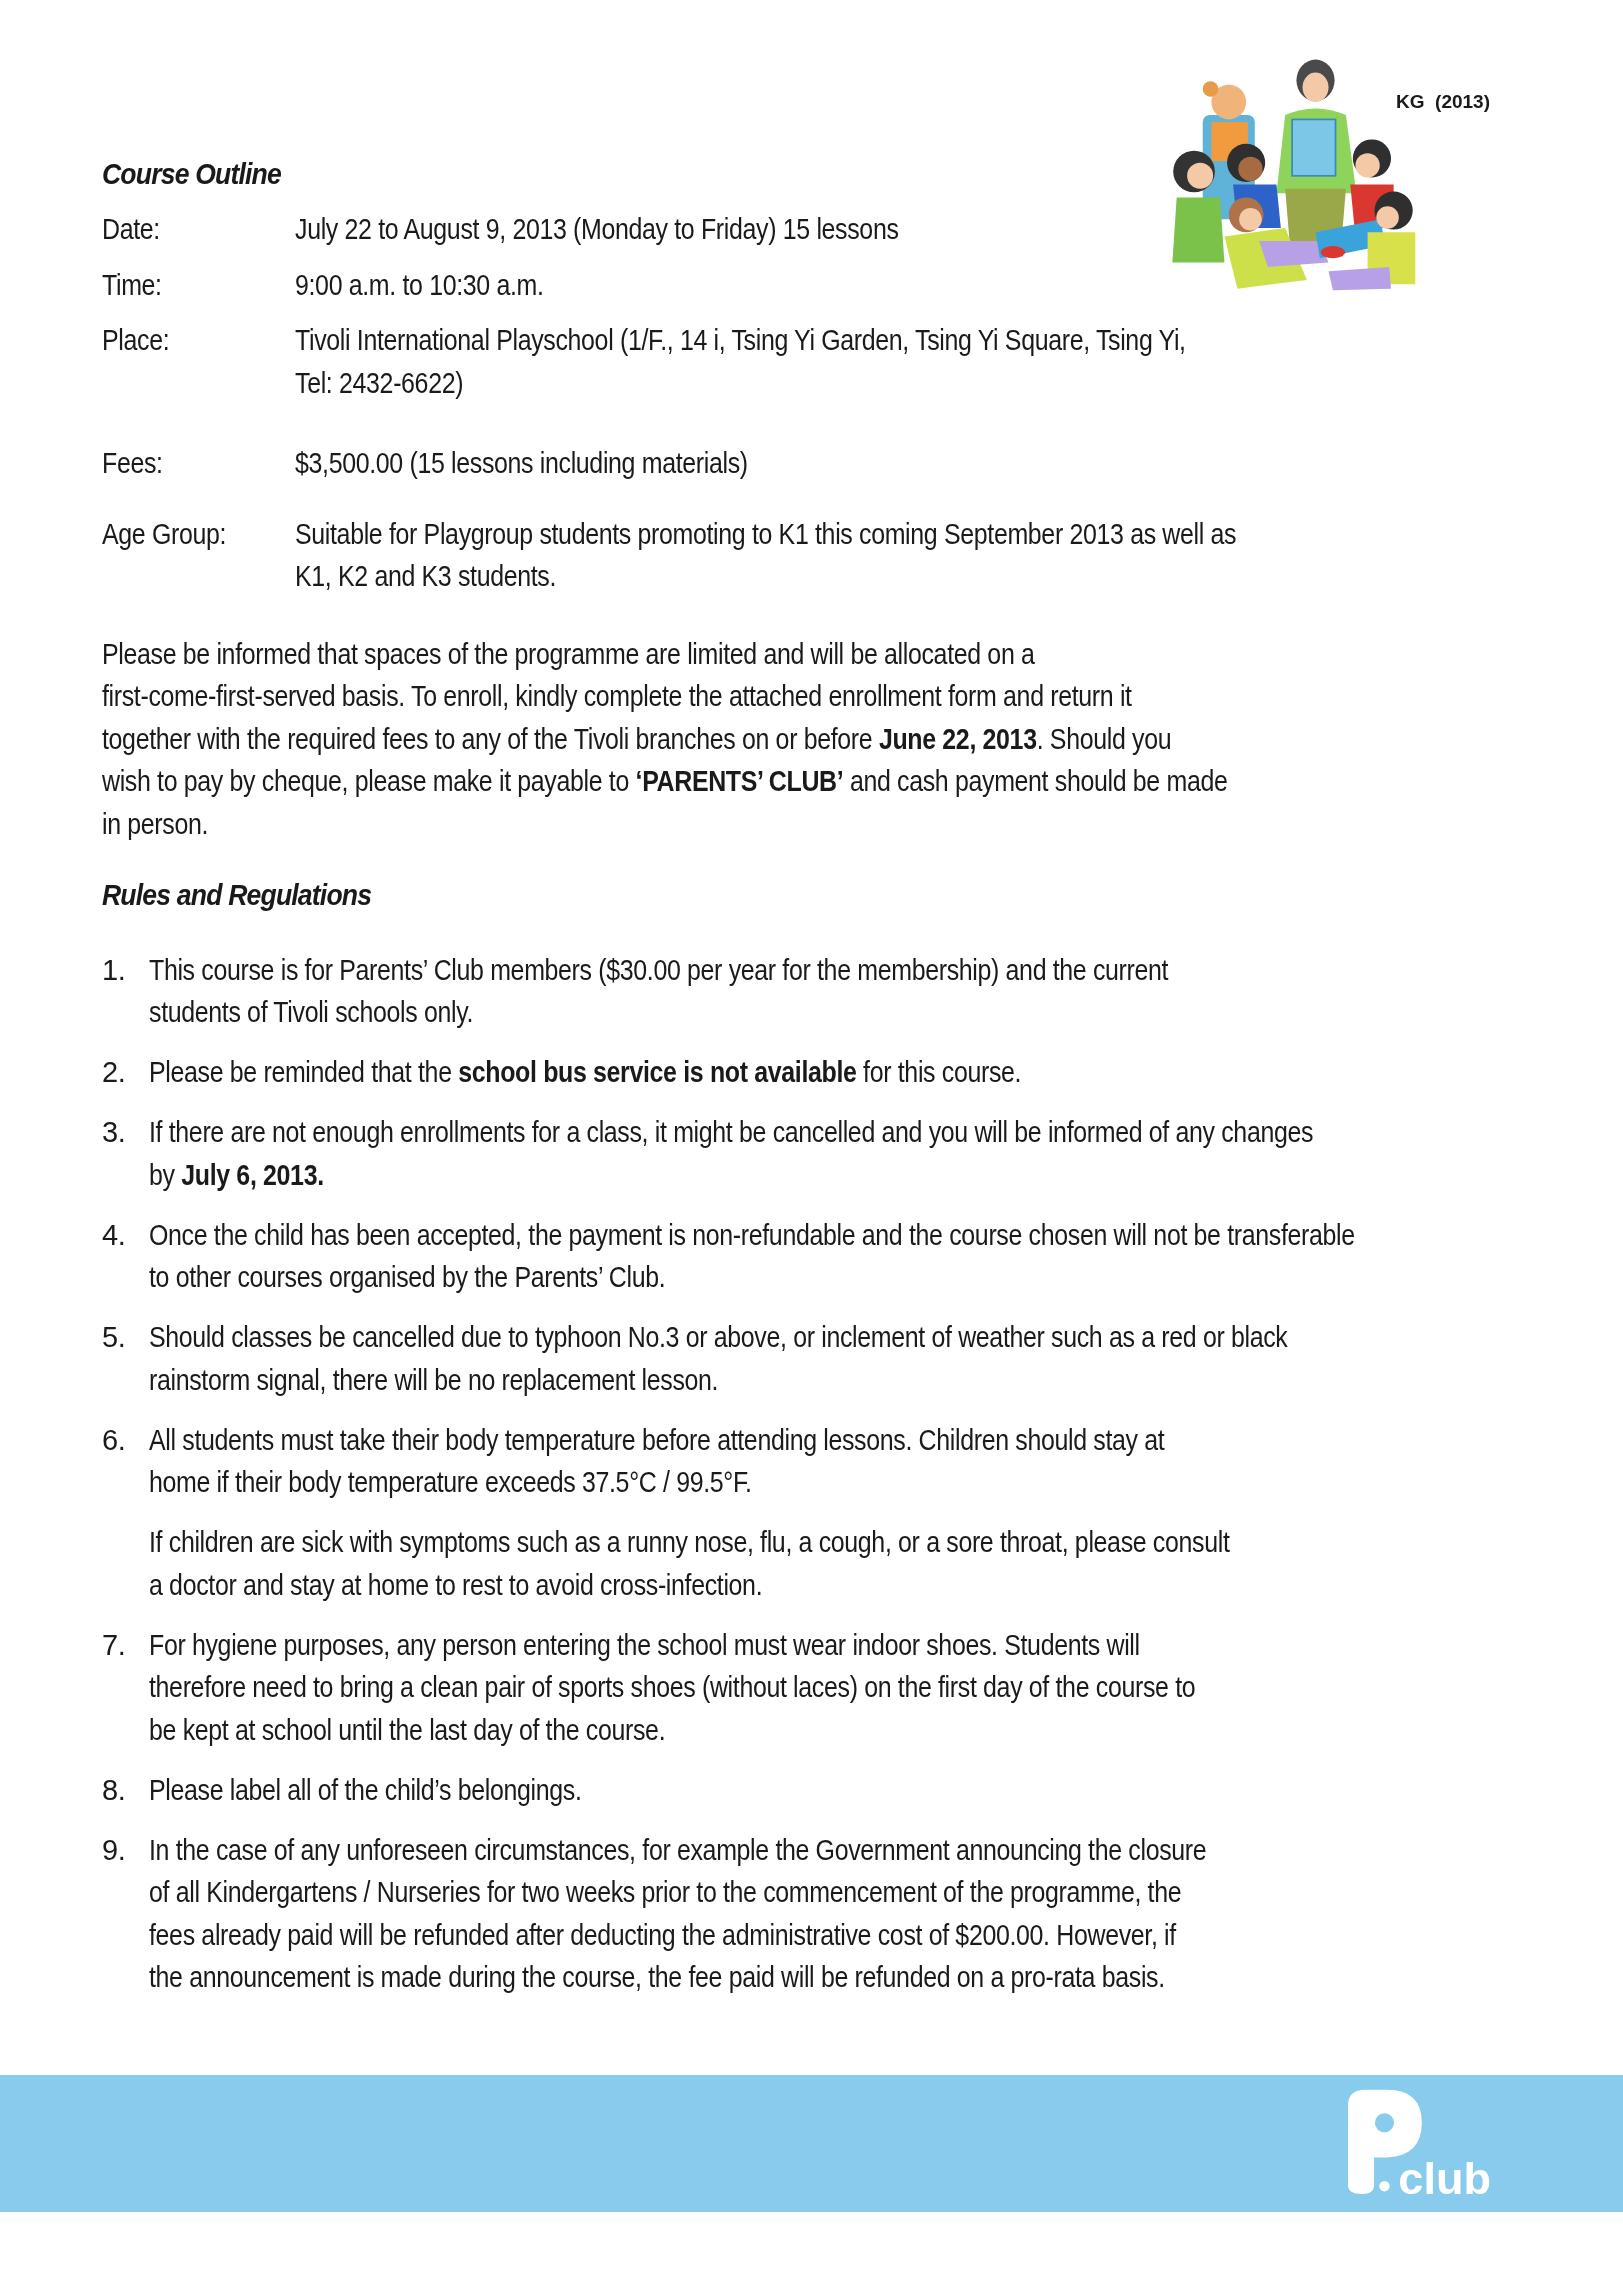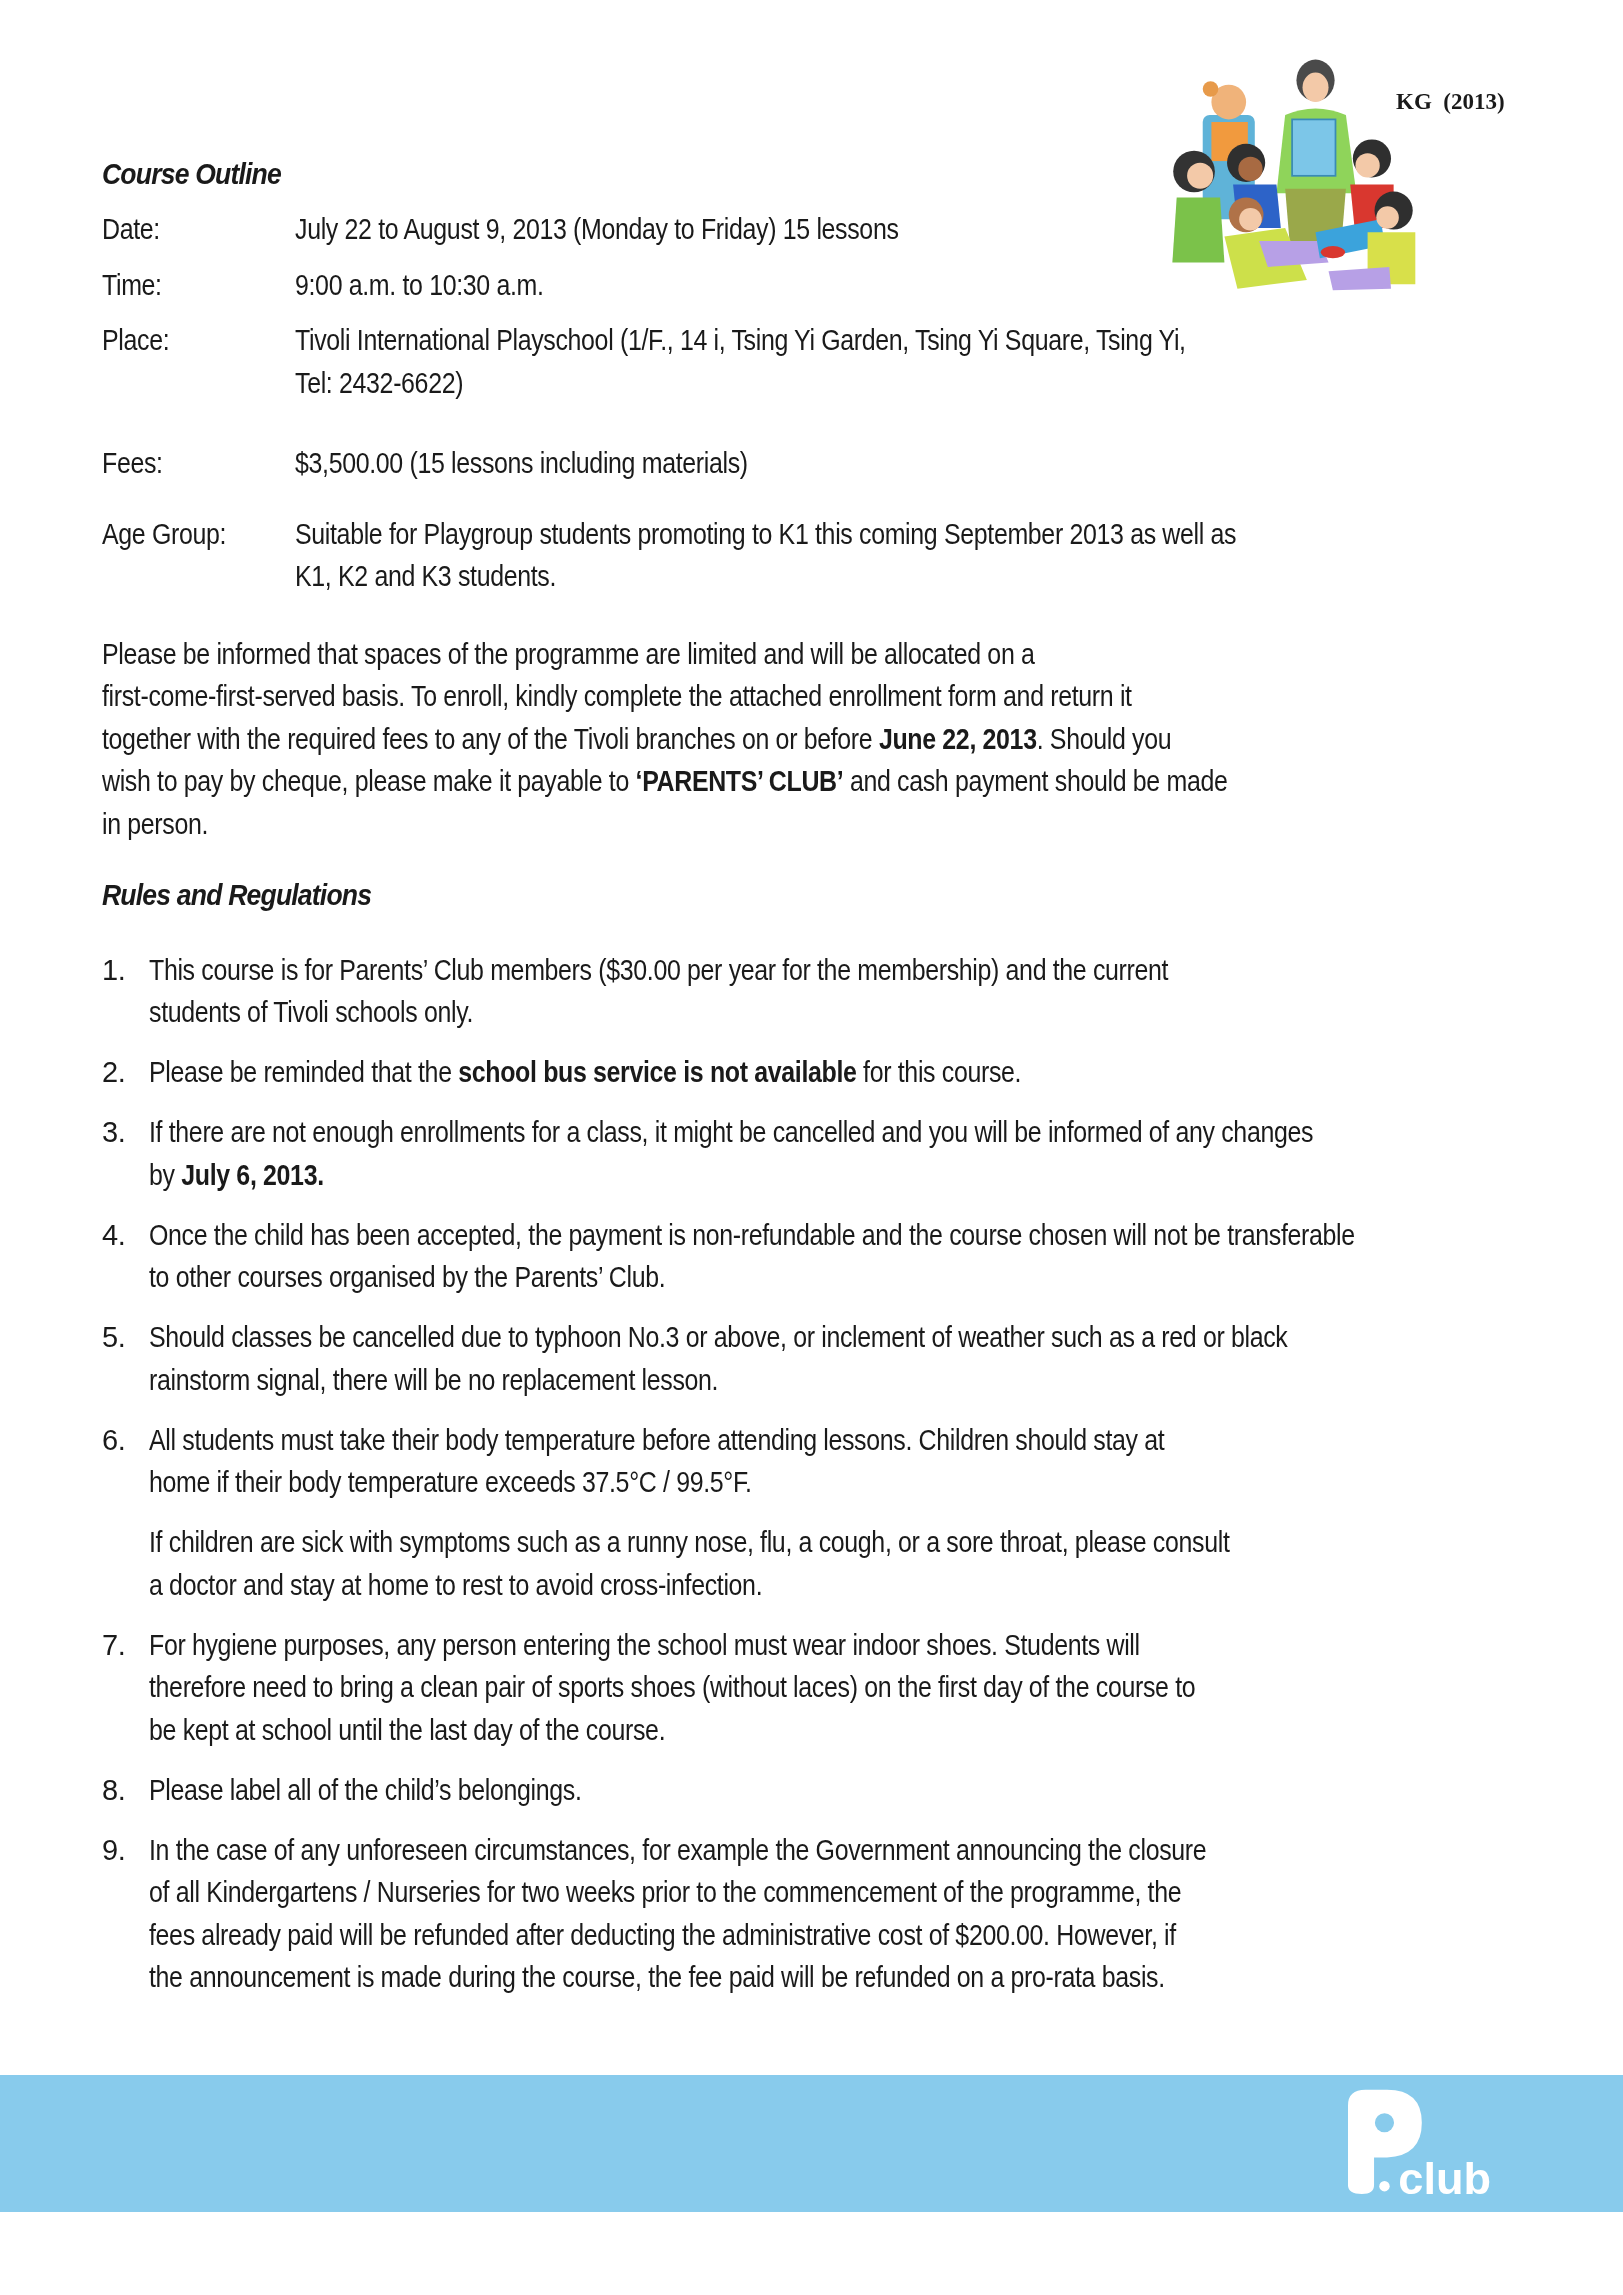--- a/index.html
+++ b/index.html
@@ -9,22 +9,22 @@
         letter-spacing: -0.4px; transform-origin: left center; }
   .narrow { transform: scaleX(0.86); }
   .h { position: absolute; font-style: italic; font-weight: bold; font-size: 29.5px;
        line-height: 35px; letter-spacing: -0.9px; white-space: nowrap; transform: scaleX(0.9);
        transform-origin: left center; }
   .lbl { left: 102px; }
   .val { left: 295px; }
   .num { left: 102px; }
   .txt { left: 149px; }
   b { font-weight: bold; }
-  .kg { position: absolute; left: 1396px; top: 89px; font-family: Liberation Serif, serif;
-        font-weight: bold; font-size: 23px; line-height: 26px; white-space: pre; }
+  .kg { position: absolute; left: 1396px; top: 89px; font-family: Liberation Sans, sans-serif;
+        font-weight: bold; font-size: 19px; line-height: 26px; white-space: pre; }
   .illus { position: absolute; left: 1155px; top: 54px; width: 269px; height: 261px; }
   .footer { position: absolute; left: 0; top: 2075px; width: 1623px; height: 137px; background: #88cbec; }
   .logo { position: absolute; left: 1348px; top: 2088px; width: 165px; height: 113px; }
 </style>
 </head>
 <body>
 
 <svg class="illus" viewBox="0 0 310 300">
 
   <ellipse cx="185" cy="30" rx="22" ry="24" fill="#4a4a4a"></ellipse>

